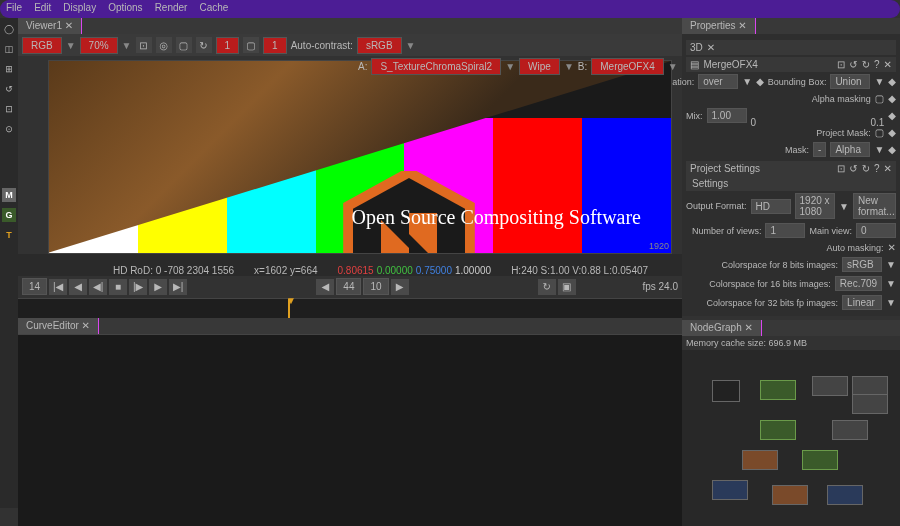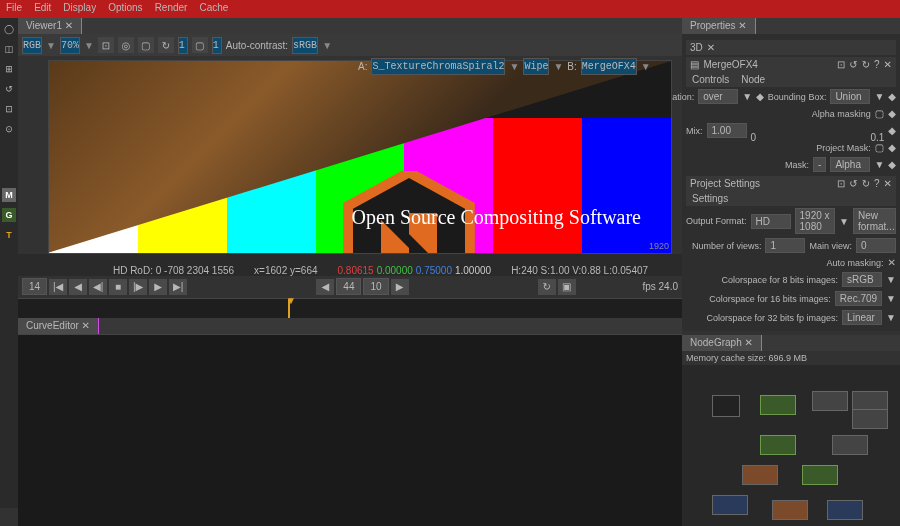--- a/index.html
+++ b/index.html
@@ -1,26 +1,26 @@
 <!DOCTYPE html>
 <html><head>
 <meta charset="utf-8">
 <style>
 * { margin: 0; padding: 0; box-sizing: border-box; font-family: sans-serif; font-size: 10px; color: #b8b8b8; }
 body { background: #323232; width: 900px; height: 526px; overflow: hidden; }
-.menubar { height: 18px; display: flex; gap: 12px; padding: 2px 6px; background: #b91c1c; }
+.menubar { height: 18px; display: flex; gap: 12px; padding: 2px 6px; background: #4c1d95; border-radius: 9px; }
 .menubar span { cursor: pointer; }
 .toolbar-left { position: absolute; left: 0; top: 18px; width: 18px; height: 490px; background: #2a2a2a; display: flex; flex-direction: column; align-items: center; gap: 6px; padding-top: 4px; }
 .toolbar-left .tool { width: 14px; height: 14px; display: flex; align-items: center; justify-content: center; font-size: 9px; }
 .main { position: absolute; left: 18px; top: 18px; right: 0; bottom: 0; display: flex; }
 .viewer-col { flex: 1; display: flex; flex-direction: column; }
 .viewer-tabs { height: 16px; background: #383838; display: flex; }
 .tab { padding: 2px 8px; background: #4a4a4a; border-right: 1px solid #d946ef; }
 .viewer-toolbar { height: 22px; background: #3a3a3a; display: flex; align-items: center; gap: 4px; padding: 0 4px; }
-.select { background: #0c4a6e; padding: 2px 0; border: 1px solid #555; font-family: Liberation Mono, monospace; }
+.select { background: #b91c1c; padding: 2px 8px; border: 1px solid #555; }
 .viewer-toolbar .icon { width: 16px; height: 16px; background: #444; display: inline-flex; align-items: center; justify-content: center; }
 .viewer-node-row { position: absolute; left: 340px; top: 40px; display: flex; gap: 4px; align-items: center; z-index: 5; }
 .viewer-canvas { flex: 1; background: #1a1a1a; position: relative; margin: 4px 10px 0 30px; border: 1px solid #444; overflow: hidden; }
 .bars { position: absolute; bottom: 0; left: 0; right: 0; height: 70%; display: flex; }
 .bars div { flex: 1; }
 .tri { position: absolute; top: 0; left: 0; right: 0; bottom: 0; background: linear-gradient(135deg, #5a3a1a 0%, #8a5a2a 30%, #3a2a1a 60%); clip-path: polygon(0 0, 100% 0, 0 100%); }
 .hex { position: absolute; left: 290px; top: 110px; width: 140px; height: 140px; }
 .overlay-text { position: absolute; bottom: 24px; right: 30px; font-family: Georgia, serif; font-size: 20px; color: #fff; }
 .viewer-status { height: 22px; background: #2a2a2a; display: flex; align-items: flex-start; gap: 20px; padding: 0 6px; font-size: 9px; }
 .playbar { height: 22px; background: #323232; display: flex; align-items: center; gap: 2px; padding: 0 4px; }
@@ -193,24 +193,20 @@
       <div class="section-header"><span>3D</span> ✕</div>
       <div class="section-header">
         <span class="icon">▤</span>
         <span style="flex:1">MergeOFX4</span>
         <span>⊡</span>
           <span>↺</span>
           <span>↻</span>
           <span>?</span>
           <span>✕</span>
       </div>
-      <div class="sub-tabs">
-          <span>Controls</span>
-          <span>Node</span>
-        </div>
       <div class="row">
           <label>Operation:</label>
           <span class="val">over</span>
           <span>▼</span>
           <span>◆</span>
         <label>Bounding Box:</label>
           <span class="val">Union</span>
           <span>▼</span>
           <span>◆</span>
         </div>

